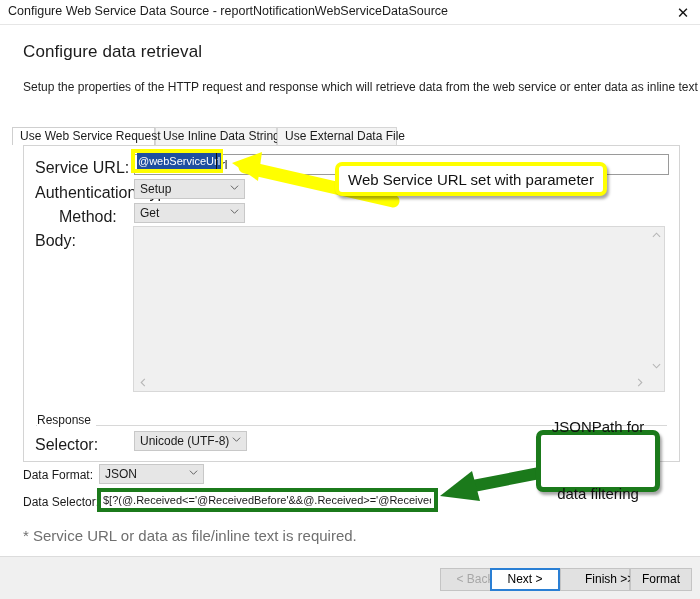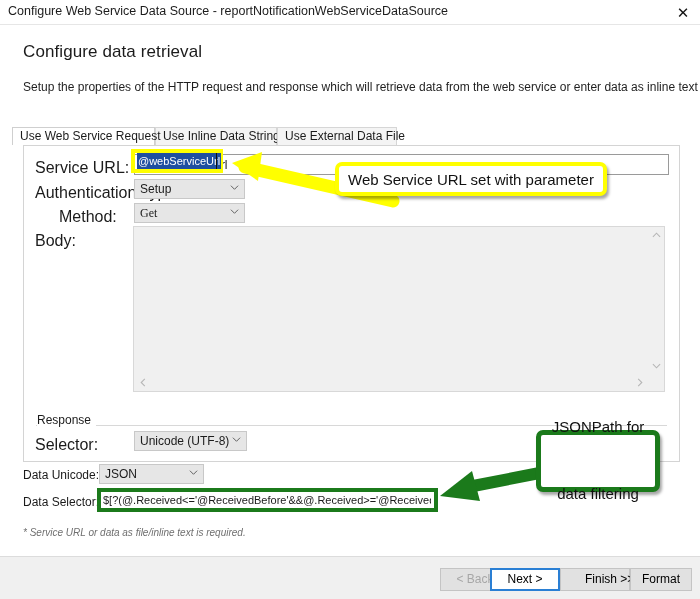--- a/index.html
+++ b/index.html
@@ -203,22 +203,21 @@
   
   .outer-label {
     position: absolute;
     font-size: 12px;
     color: #1b1b1b;
   }
 
   .note {
     position: absolute;
     left: 23px; top: 527px;
-    font-size: 10px;
-    font-style: italic;
+    font-size: 15px;
     color: #6f6f6f;
     white-space: nowrap;
   }
 
   
   .footer {
     position: absolute;
     left: 0; top: 556px;
     width: 700px; height: 43px;
     background: #f0f0f0;
@@ -309,21 +308,21 @@
   <div class="combo" style="left:110px; top:33px; width:111px;">
     <span>Setup</span>
     <span class="chev">
       <svg width="9" height="9" viewBox="0 0 10 10">
           <path d="M1 3 L5 7 L9 3" fill="none" stroke="#555" stroke-width="1"></path>
         </svg>
     </span>
   </div>
 
   <div class="fld-label" style="left:23px; top:62px;margin-left:12px;">Method:</div>
-  <div class="combo" style="left:110px; top:57px; width:111px;font-family:Liberation Serif, serif;">
+  <div class="combo" style="left:110px; top:57px; width:111px;">
     <span>Get</span>
     <span class="chev">
       <svg width="9" height="9" viewBox="0 0 10 10">
           <path d="M1 3 L5 7 L9 3" fill="none" stroke="#555" stroke-width="1"></path>
         </svg>
     </span>
   </div>
 
   <div class="fld-label" style="left:11px; top:86px;">Body:</div>
 
@@ -363,21 +362,21 @@
     </div>
     <div class="sb-arrow" style="right:0; top:0; width:17px; height:17px;">
       <svg width="6" height="9" viewBox="0 0 6 10">
           <path d="M1 1 L5 5 L1 9" fill="none" stroke="#b6b6b6" stroke-width="1.2"></path>
         </svg>
     </div>
   </div>
   <div class="sb-corner"></div>
 </div>
 
-<div class="outer-label" style="left:23px; top:468px;">Data Unicode:</div>
+<div class="outer-label" style="left:23px; top:468px;">Data Format:</div>
 <div class="combo" style="left:99px; top:464px; width:105px;">
   <span>JSON</span>
   <span class="chev">
     <svg width="9" height="9" viewBox="0 0 10 10">
         <path d="M1 3 L5 7 L9 3" fill="none" stroke="#555" stroke-width="1"></path>
       </svg>
   </span>
 </div>
 
 <div class="outer-label" style="left:23px; top:495px;">Data Selector:</div>

